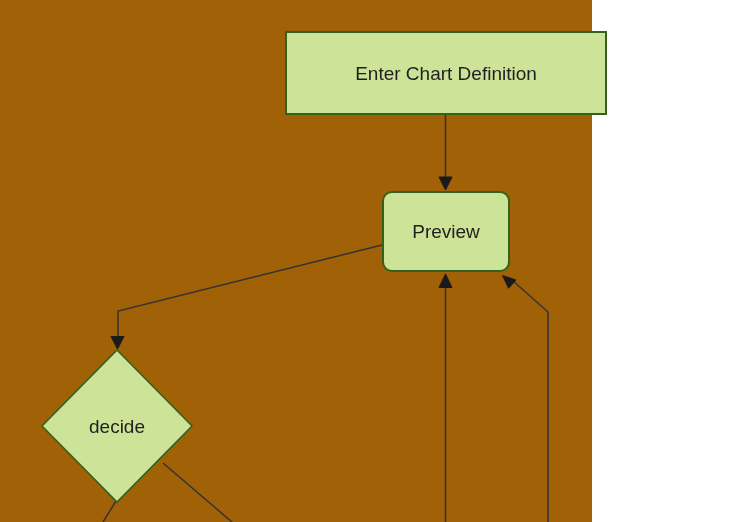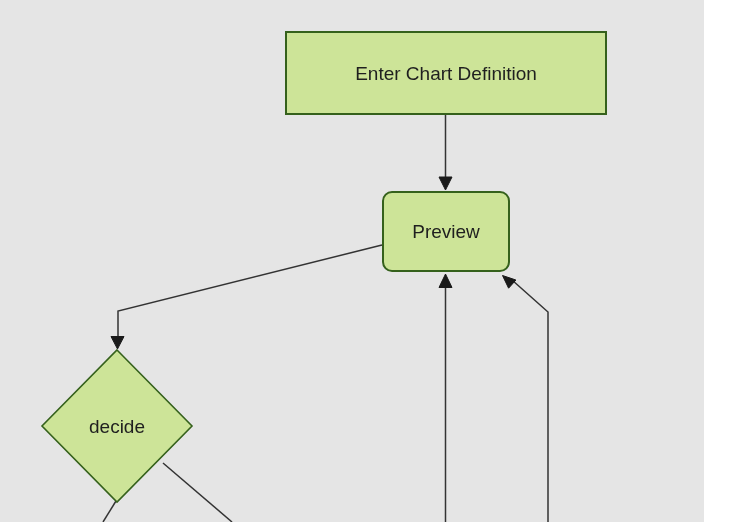--- a/index.html
+++ b/index.html
@@ -5,23 +5,23 @@
   html, body {
     margin: 0;
     padding: 0;
     background: #ffffff;
     width: 740px;
     height: 522px;
     overflow: hidden;
   }
   .diagram-stage {
     position: relative;
-    width: 704px;
+    width: 592px;
     height: 522px;
-    background: #e5e5e5;
+    background: #a16207;
   }
   .node-label {
     font-family: "Liberation Sans", "DejaVu Sans", sans-serif;
     font-size: 19px;
   }
   .edge {
     fill: none;
     stroke-width: 1.5px;
   }
   .node-shape {

